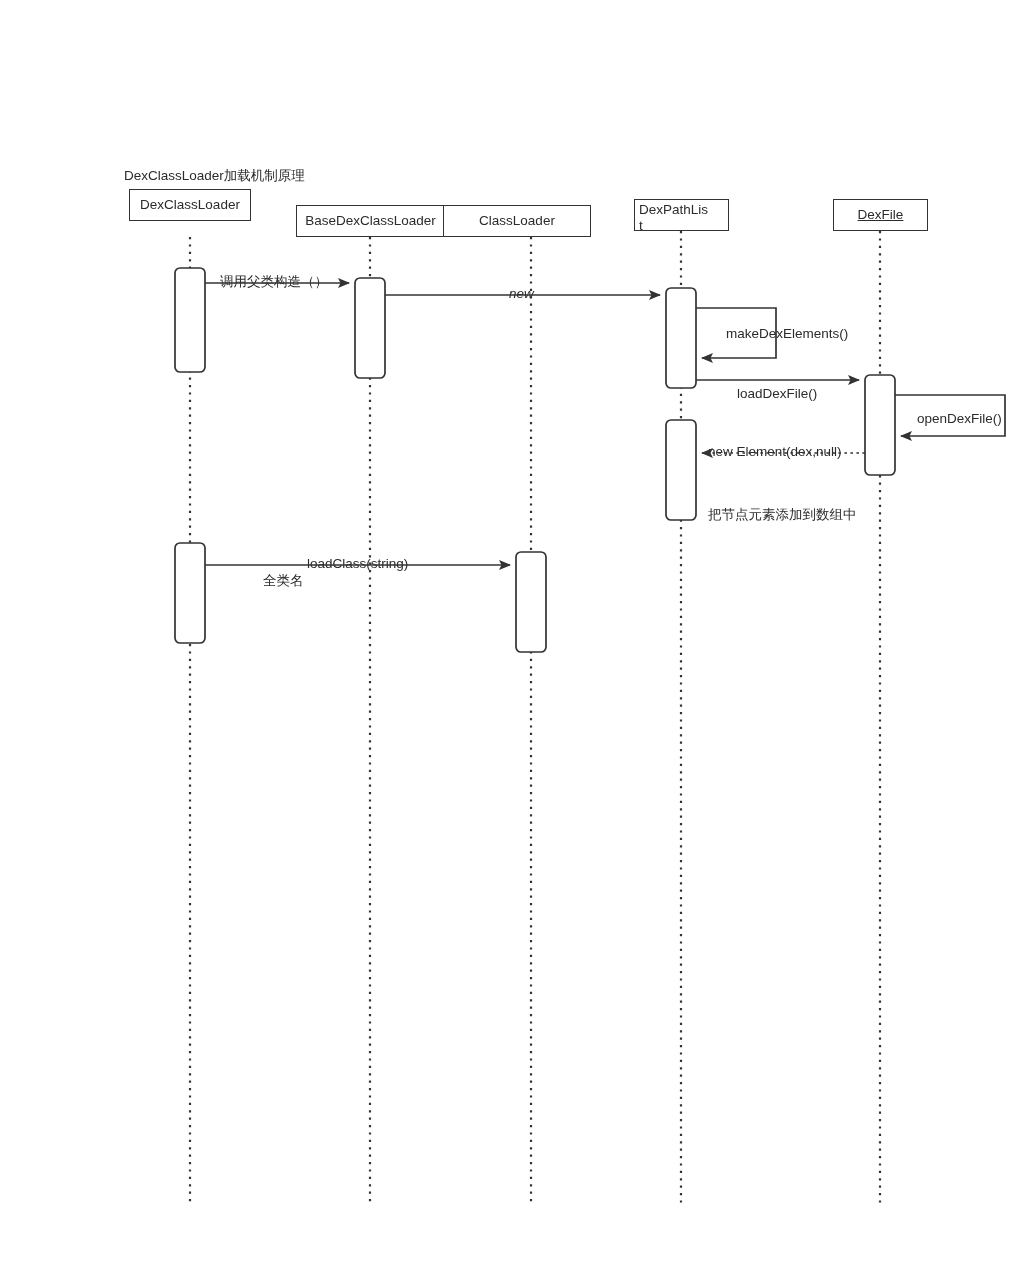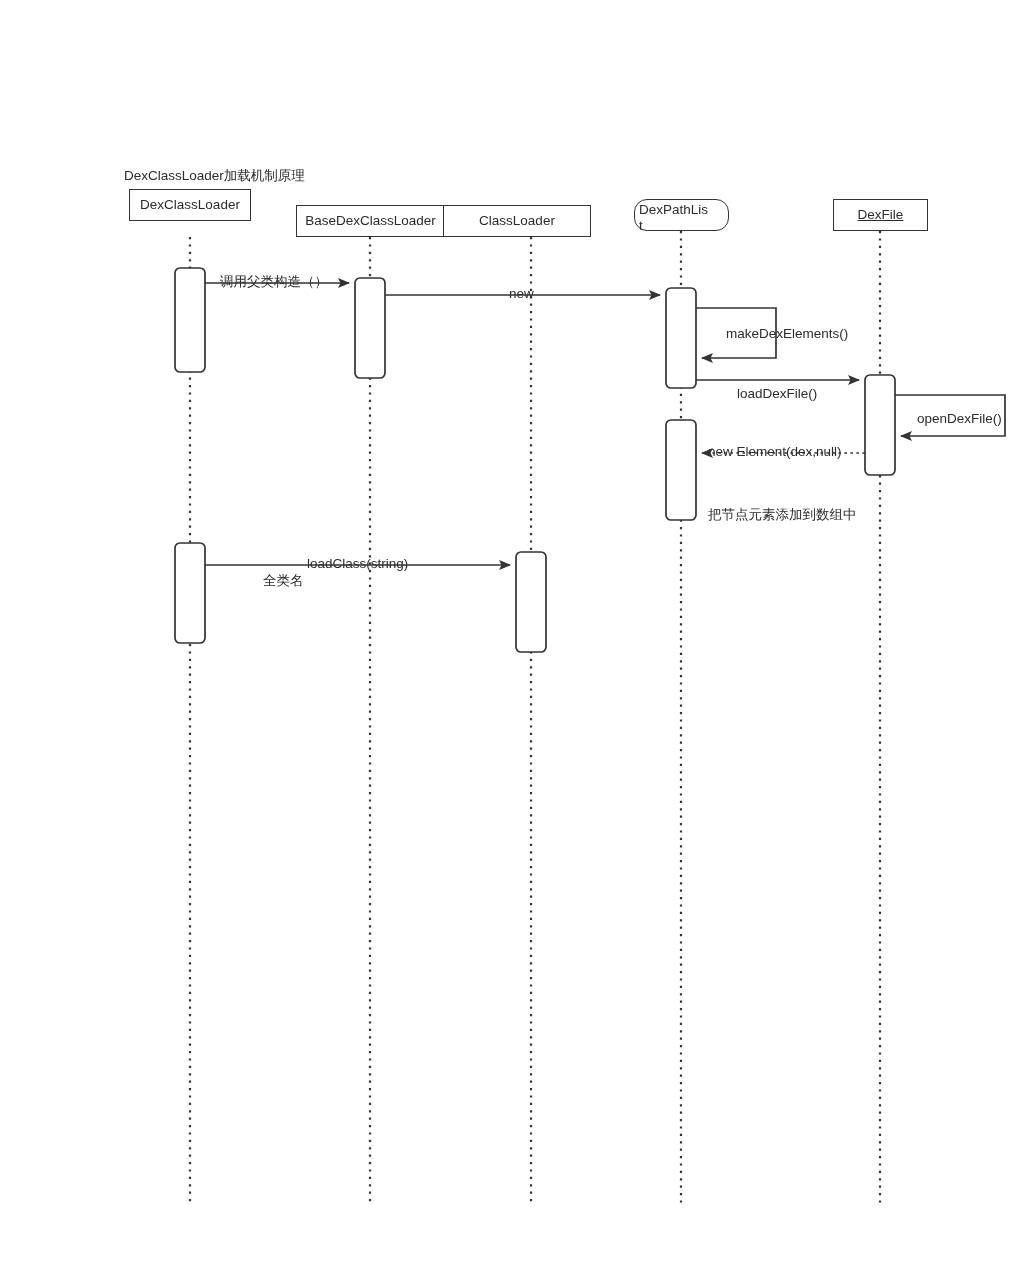--- a/index.html
+++ b/index.html
@@ -69,30 +69,30 @@
 
   <div class="actor-box" style="left:129px; top:189px; width:122px; height:32px;justify-content:center;">
     <span>DexClassLoader</span>
   </div>
   <div class="actor-box" style="left:296px; top:205px; width:149px; height:32px;">
     <span>BaseDexClassLoader</span>
   </div>
   <div class="actor-box" style="left:443px; top:205px; width:148px; height:32px;text-align:right;">
     <span>ClassLoader</span>
   </div>
-  <div class="actor-box wrap" style="left:634px; top:199px; width:95px; height:32px; flex-direction:column; justify-content:space-between;border-radius:13px;">
+  <div class="actor-box wrap" style="left:634px; top:199px; width:95px; height:32px; flex-direction:column; justify-content:space-between;">
     <span>DexPathLis</span>
     <span>t</span>
   </div>
   <div class="actor-box" style="left:833px; top:199px; width:95px; height:32px;text-decoration:underline;">
     <span>DexFile</span>
   </div>
 
   <div class="msg-label" style="left:220px; top:274px;">调用父类构造（）</div>
-  <div class="msg-label" style="left:509px; top:286px;">new</div>
+  <div class="msg-label" style="left:509px; top:286px;font-style:italic;">new</div>
   <div class="msg-label" style="left:698px; top:326px;padding-left:28px;">makeDexElements()</div>
   <div class="msg-label" style="left:737px; top:371px;margin-top:15px;">loadDexFile()</div>
   <div class="msg-label" style="left:917px; top:411px;">openDexFile()</div>
   <div class="msg-label" style="left:708px; top:444px;">new Element(dex,null)</div>
   <div class="msg-label" style="left:708px; top:465px;margin-top:42px;">把节点元素添加到数组中</div>
   <div class="msg-label" style="left:307px; top:556px;">loadClass(string)</div>
   <div class="msg-label" style="left:263px; top:573px;">全类名</div>
 
   <svg id="diagram-svg" width="1026" height="1266">
     <defs>

